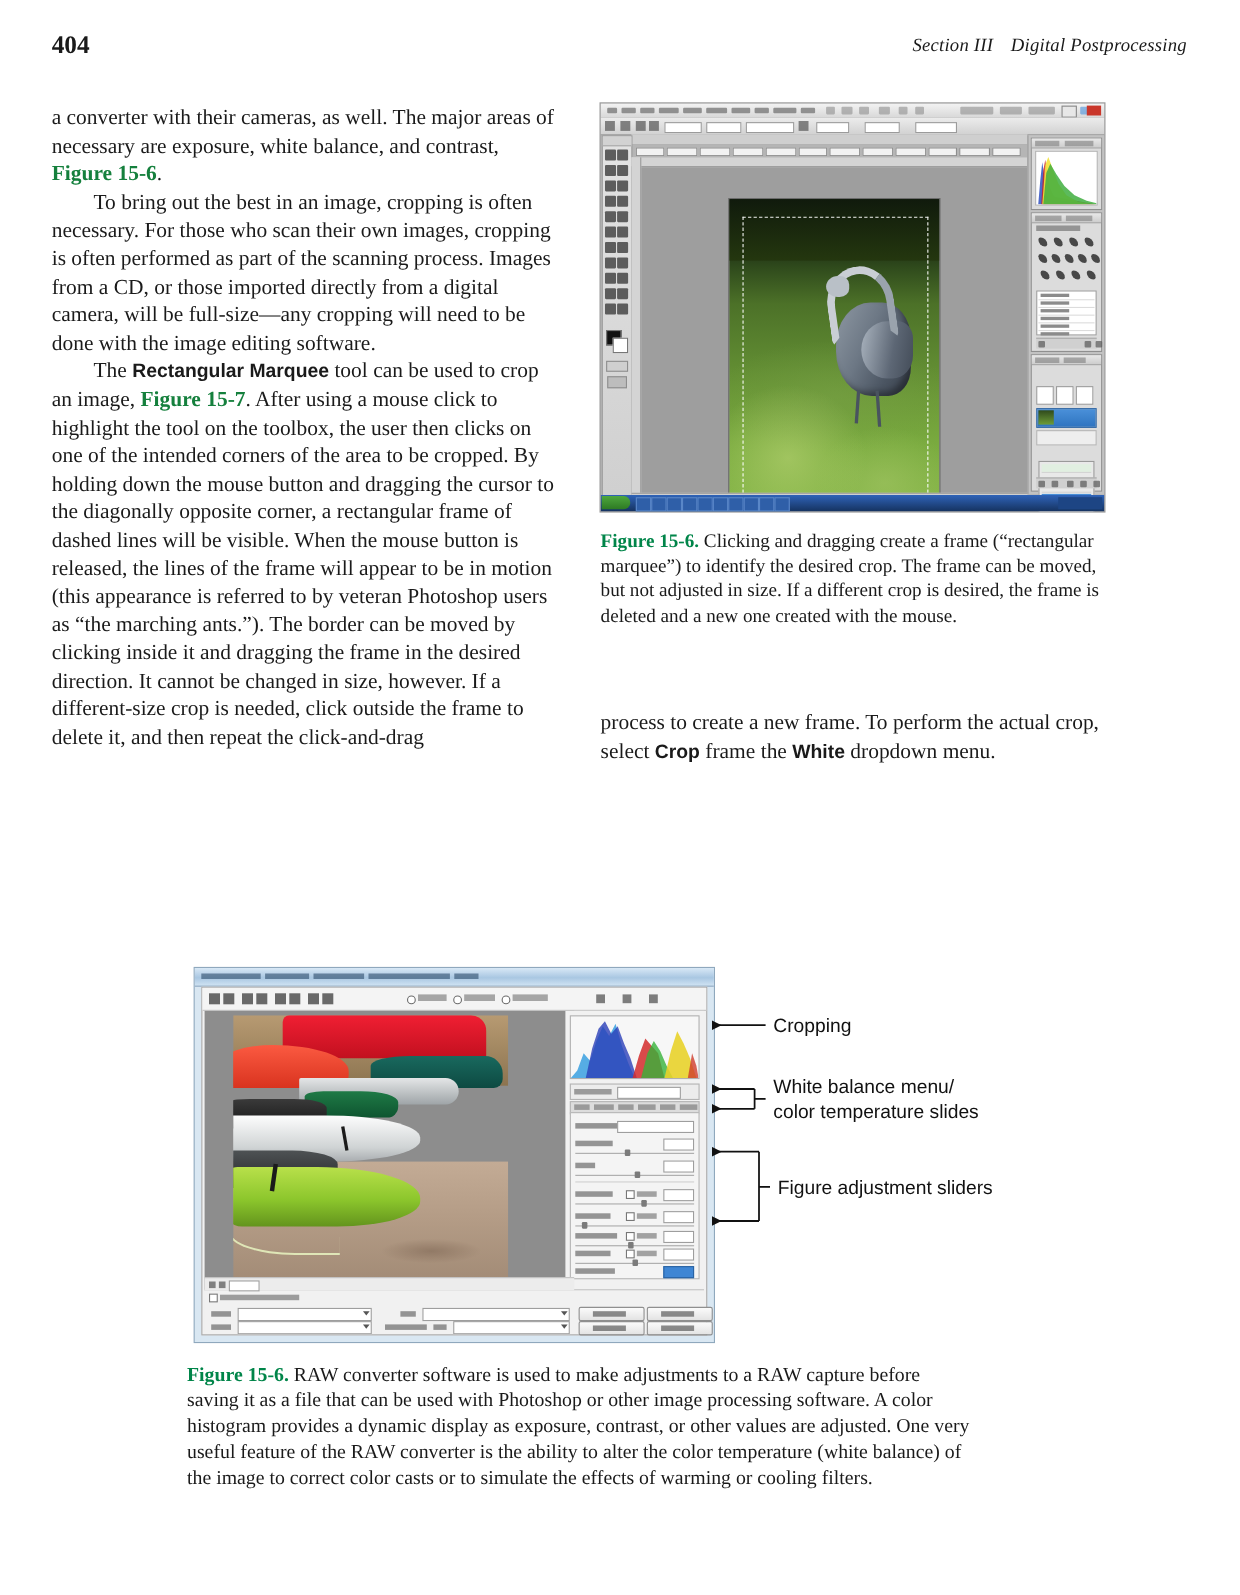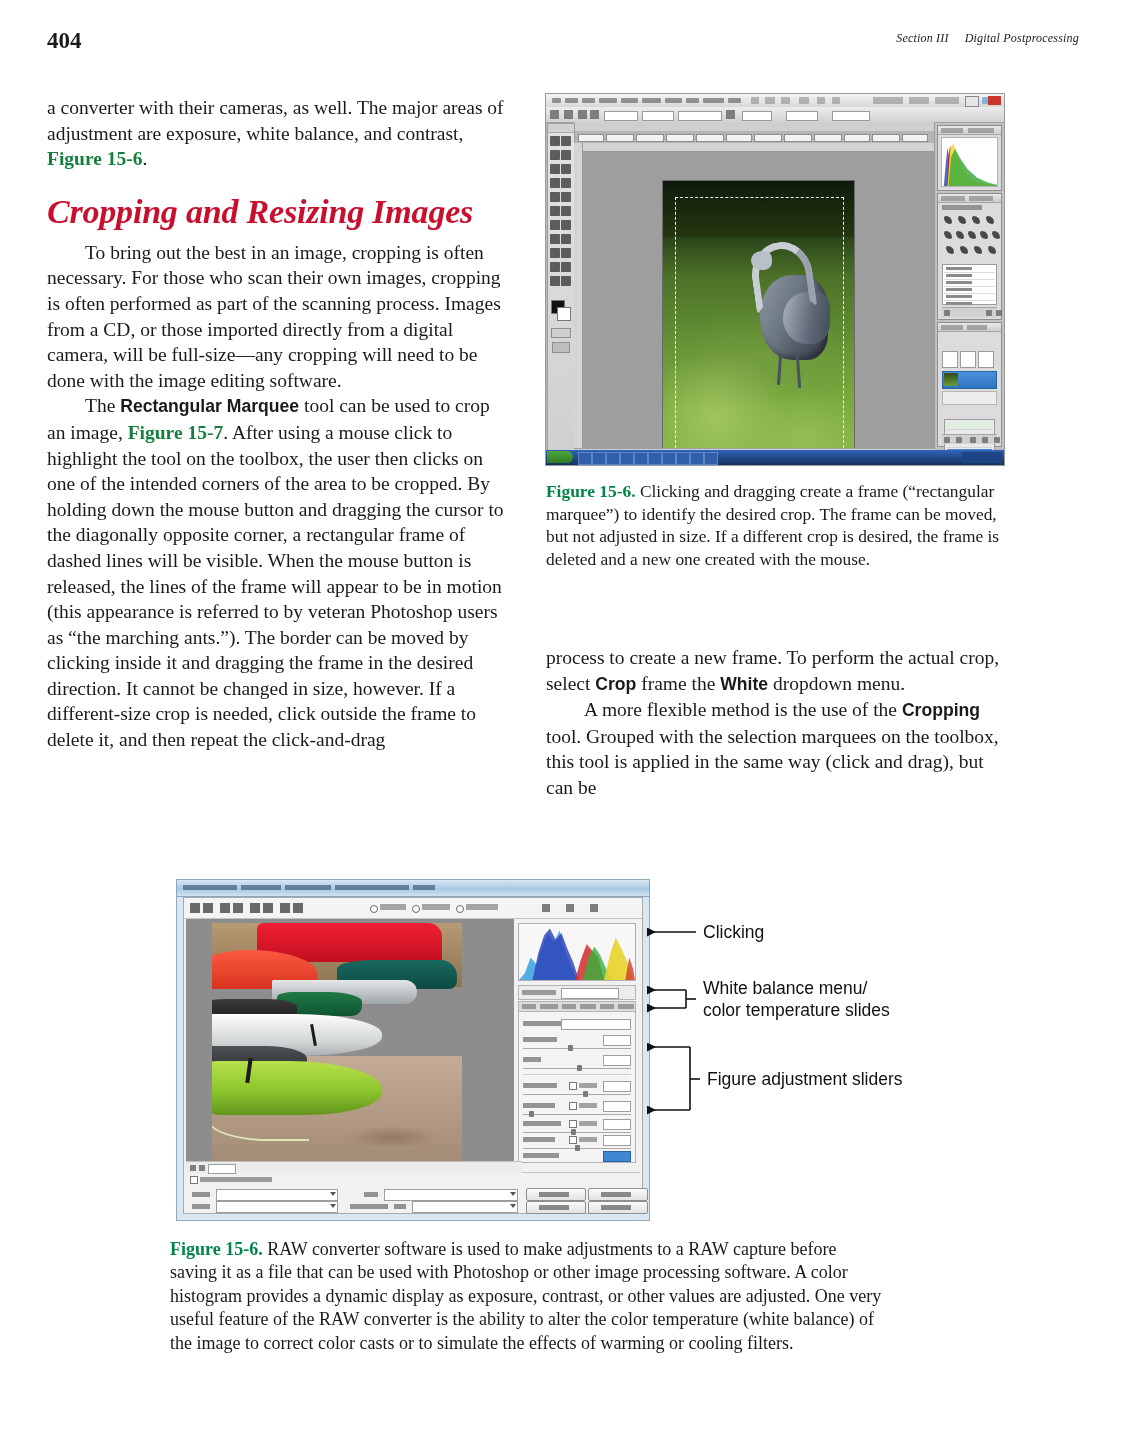--- a/index.html
+++ b/index.html
@@ -7,21 +7,21 @@
     width:1127px;height:1450px;background:#ffffff;
     font-family:"Liberation Serif", serif;
     color:#1a1a1a;
     position:relative;overflow:hidden;
   }
   .page{position:absolute;inset:0;}
 
   
   .runhead{position:absolute;top:28px;left:0;right:0;height:30px;}
   .folio{position:absolute;left:47px;top:0;font-size:23px;font-weight:bold;letter-spacing:0px;}
-  .runhead-right{position:absolute;right:48px;top:3px;font-style:italic;font-size:12px;letter-spacing:.2px;}
+  .runhead-right{position:absolute;right:48px;top:3px;font-style:italic;font-size:17px;letter-spacing:.2px;}
   .runhead-right .sec{margin-right:16px;}
 
   
   .col-left{position:absolute;left:47px;top:95px;width:464px;}
   .col-right-top{position:absolute;left:546px;top:480px;width:464px;}
   .col-right-bottom{position:absolute;left:546px;top:645px;width:468px;}
 
   p.body{
     margin:0;font-size:19.5px;line-height:25.6px;
     text-align:left;
@@ -293,23 +293,22 @@
 <div class="page">
 
   <div class="runhead">
     <div class="folio">404</div>
     <div class="runhead-right">
       <span class="sec">Section III</span><span>Digital Postprocessing</span>
     </div>
   </div>
 
   <div class="col-left">
-    <p class="body"><span>a converter with their cameras, as well. The major areas of adjustment are exposure, white balance, and contrast, </span><span class="figref">Figure 15-6</span><span>.</span></p>
-
-    <h2 class="head">Cropping and Resizing Images</h2>
+    <p class="body"><span>a converter with their cameras, as well. The major areas of necessary are exposure, white balance, and contrast, </span><span class="figref">Figure 15-6</span><span>.</span></p>
+
 
     <p class="body indent">To bring out the best in an image, cropping is often necessary. For those who scan their own images, cropping is often performed as part of the scanning process. Images from a CD, or those imported directly from a digital camera, will be full-size—any cropping will need to be done with the image editing software.</p>
 
     <p class="body indent"><span>The </span><b class="bold">Rectangular Marquee</b><span> tool can be used to crop an image, </span><span class="figref">Figure 15-7</span><span>. After using a mouse click to highlight the tool on the toolbox, the user then clicks on one of the intended corners of the area to be cropped. By holding down the mouse button and dragging the cursor to the diagonally opposite corner, a rectangular frame of dashed lines will be visible. When the mouse button is released, the lines of the frame will appear to be in motion (this appearance is referred to by veteran Photoshop users as “the marching ants.”). The border can be moved by clicking inside it and dragging the frame in the desired direction. It cannot be changed in size, however. If a different-size crop is needed, click outside the frame to delete it, and then repeat the click-and-drag</span></p>
   </div>
 
   <div class="ps-shot">
 
     <div class="ps-menubar">
       <div class="mi" style="left:6px;width:9px"></div>
@@ -530,21 +529,20 @@
       <div class="tray"></div>
     </div>
   </div>
 
   <div class="col-right-top">
     <p class="caption"><span class="lbl">Figure 15-6.</span><span>  Clicking and dragging create a frame (“rectangular marquee”) to identify the desired crop. The frame can be moved, but not adjusted in size. If a different crop is desired, the frame is deleted and a new one created with the mouse.</span></p>
   </div>
 
   <div class="col-right-bottom">
     <p class="body"><span>process to create a new frame. To perform the actual crop, select </span><b class="bold">Crop</b><span> frame the </span><b class="bold">White</b><span> dropdown menu.</span></p>
-    <p class="body indent"><span>A more flexible method is the use of the </span><b class="bold">Cropping</b><span> tool. Grouped with the selection marquees on the toolbox, this tool is applied in the same way (click and drag), but can be</span></p>
   </div>
 
   <div class="raw-shot">
     <div class="raw-title">
       <div class="tt" style="width:54px"></div>
       <div class="tt" style="left:64px;width:40px"></div>
       <div class="tt" style="left:108px;width:46px"></div>
       <div class="tt" style="left:158px;width:74px"></div>
       <div class="tt" style="left:236px;width:22px"></div>
     </div>
@@ -747,21 +745,21 @@
       <line x1="46" y1="113" x2="8" y2="113" stroke="#111" stroke-width="1.6" marker-end="url(#ah)"></line>
       <line x1="46" y1="95" x2="46" y2="113" stroke="#111" stroke-width="1.6"></line>
       <line x1="46" y1="104" x2="56" y2="104" stroke="#111" stroke-width="1.6"></line>
 
       <line x1="50" y1="152" x2="8" y2="152" stroke="#111" stroke-width="1.6" marker-end="url(#ah)"></line>
       <line x1="50" y1="215" x2="8" y2="215" stroke="#111" stroke-width="1.6" marker-end="url(#ah)"></line>
       <line x1="50" y1="152" x2="50" y2="215" stroke="#111" stroke-width="1.6"></line>
       <line x1="50" y1="184" x2="60" y2="184" stroke="#111" stroke-width="1.6"></line>
     </svg>
 
-    <div class="co-label" style="left:63px;top:26px">Clicking</div>
+    <div class="co-label" style="left:63px;top:26px">Cropping</div>
     <div class="co-label" style="left:63px;top:82px">White balance menu/
 color temperature slides</div>
     <div class="co-label" style="left:67px;top:173px">Figure adjustment sliders</div>
   </div>
 
   <div style="position:absolute;left:170px;top:1238px;width:716px;">
     <p class="caption" style="font-size:18px;line-height:23.4px"><span class="lbl">Figure 15-6.</span><span>  RAW converter software is used to make adjustments to a RAW capture before saving it as a file that can be used with Photoshop or other image processing software. A color histogram provides a dynamic display as exposure, contrast, or other values are adjusted. One very useful feature of the RAW converter is the ability to alter the color temperature (white balance) of the image to correct color casts or to simulate the effects of warming or cooling filters.</span></p>
   </div>
 
 </div>

